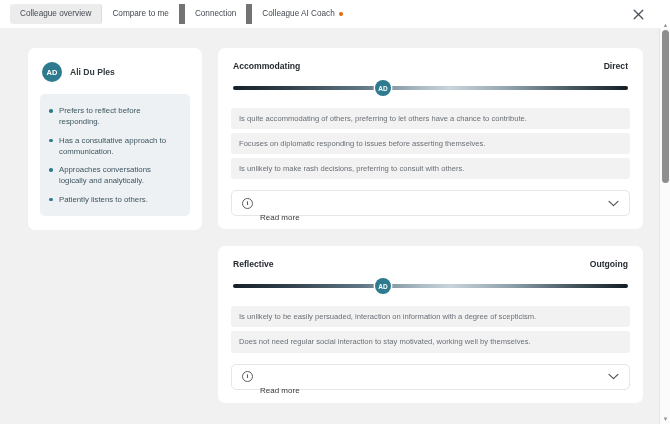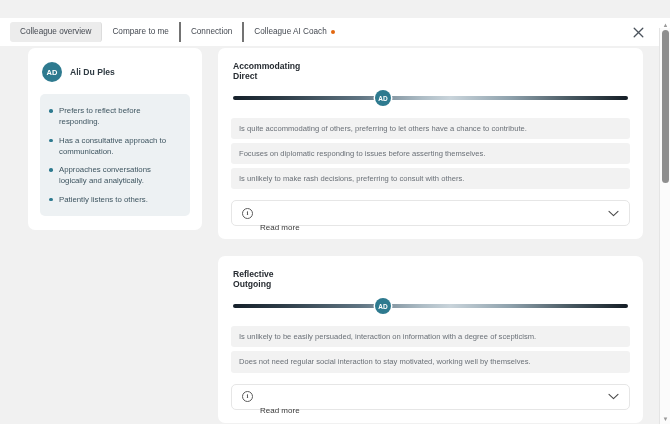--- a/index.html
+++ b/index.html
@@ -11,34 +11,34 @@
   }
   .app {
     position: relative;
     width: 670px; height: 424px;
     background: #f1f1f1;
     overflow: hidden;
   }
 
   
   .tabbar {
-    position: absolute; top: 18px; left: 0;
+    position: absolute; top: 0; left: 0;
     width: 670px; height: 28px;
     background: #ffffff;
     display: flex; align-items: center;
     padding-left: 10px;
     z-index: 5;
   }
   .tabs { display: flex; align-items: stretch; height: 20px; }
   .tab {
     display: flex; align-items: center; gap: 4px;
     padding: 0 10px;
     font-size: 8.2px;
     color: #454a52;
-    border-right: 2px solid #737373;
+    border-right: 6px solid #737373;
     white-space: nowrap;
     background: transparent;
     line-height: 20px;
     cursor: pointer;
   }
   .tab:last-child { border-right: none; }
   .tab.active {
     background: #ececec;
     border-radius: 3px;
     border-right: 1px solid #dcdcdc;
@@ -158,21 +158,20 @@
     border-radius: 7px;
     padding: 13px 13px 13px 13px;
   }
   .trait-header {
     display: flex; justify-content: space-between; align-items: baseline;
     font-size: 8.6px;
     font-weight: bold;
     color: #262b31;
     padding: 0 2px;
     margin-bottom: 9px;
-    flex-direction: column;
   }
   .slider {
     position: relative;
     height: 16px;
     margin: 0 2px 12px 2px;
   }
   .slider-track {
     position: absolute;
     top: 6px; left: 0; right: 0;
     height: 3.5px;

